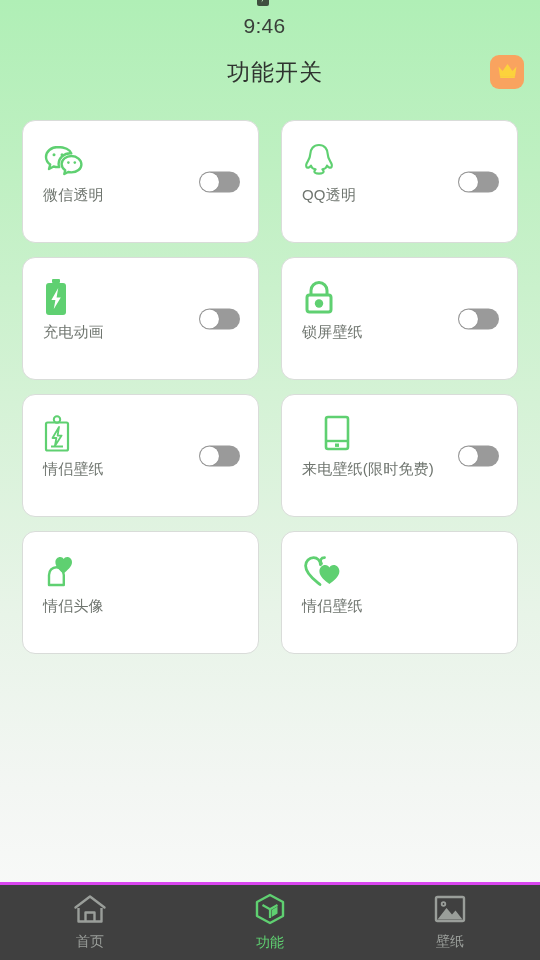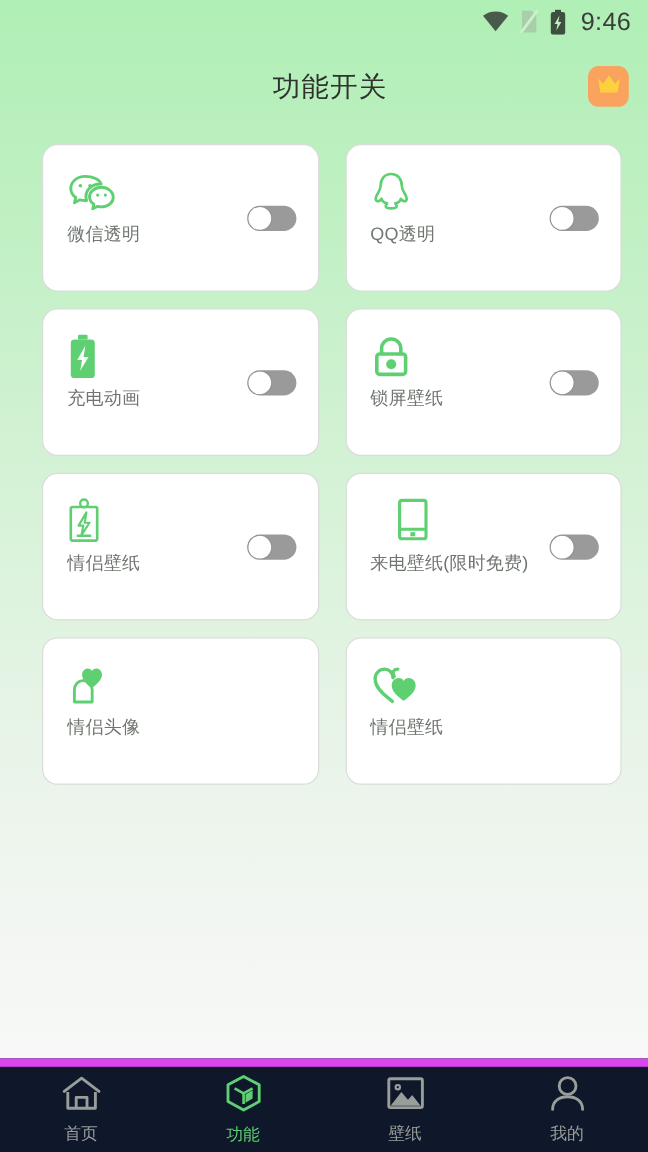--- a/index.html
+++ b/index.html
@@ -12,20 +12,21 @@
   }
 
   
   .statusbar {
     height:36px;
     display:flex;
     align-items:center;
     justify-content:flex-end;
     padding:0 14px 0 0;
     gap:9px;
+    flex-direction:column;
   }
   .sb-time {
     font-size:21px;
     color:#3a3f3a;
     letter-spacing:0.3px;
     line-height:1;
     padding-left:3px;
   }
   .sb-icon { display:flex; align-items:center; }
 
@@ -58,21 +59,20 @@
     justify-content:center;
   }
 
   
   .grid {
     padding:12px 22px 0 22px;
     display:grid;
     grid-template-columns:1fr 1fr;
     column-gap:22px;
     row-gap:14px;
-    margin-left:13px;
   }
   .card {
     position:relative;
     height:123px;
     background:#ffffff;
     border:1px solid #d9dcd9;
     border-radius:13px;
     padding:18px 16px 0 20px;
   }
   .card-icon {
@@ -108,22 +108,22 @@
     border-radius:50%;
     background:#ffffff;
     box-shadow:0 0 1px rgba(0,0,0,0.35);
   }
 
   
   .bottomnav {
     position:absolute;
     left:0; right:0; bottom:0;
     height:78px;
-    background:#0f172a;
-    border-top:7px solid #d946ef;
+    background:#404040;
+    border-top:3px solid #d946ef;
     display:flex;
   }
   .nav-item {
     flex:1;
     display:flex;
     flex-direction:column;
     align-items:center;
     justify-content:center;
     gap:5px;
   }
@@ -313,23 +313,14 @@
     <span>
       <svg width="34" height="30" viewBox="0 0 34 30">
         <rect x="3" y="3" width="28" height="24" rx="1.5" fill="none" stroke="#9a9e9a" stroke-width="2.4"></rect>
         <circle cx="10.5" cy="10" r="1.8" fill="none" stroke="#9a9e9a" stroke-width="1.8"></circle>
         <path d="M4.5 25.5 L13.5 14 L19 20.5 L22.5 16.5 L29.5 25.5 Z" fill="#9a9e9a"></path>
       </svg>
     </span>
     <span class="nav-label">壁纸</span>
   </div>
 
-  <div class="nav-item">
-    <span>
-      <svg width="32" height="30" viewBox="0 0 32 30">
-        <circle cx="16" cy="9" r="7" fill="none" stroke="#9a9e9a" stroke-width="2.4"></circle>
-        <path d="M3.5 28.5 C3.5 21.5 9.2 18 16 18 C22.8 18 28.5 21.5 28.5 28.5" fill="none" stroke="#9a9e9a" stroke-width="2.4" stroke-linecap="round"></path>
-      </svg>
-    </span>
-    <span class="nav-label">我的</span>
-  </div>
 
 </div>
 
 </body></html>

